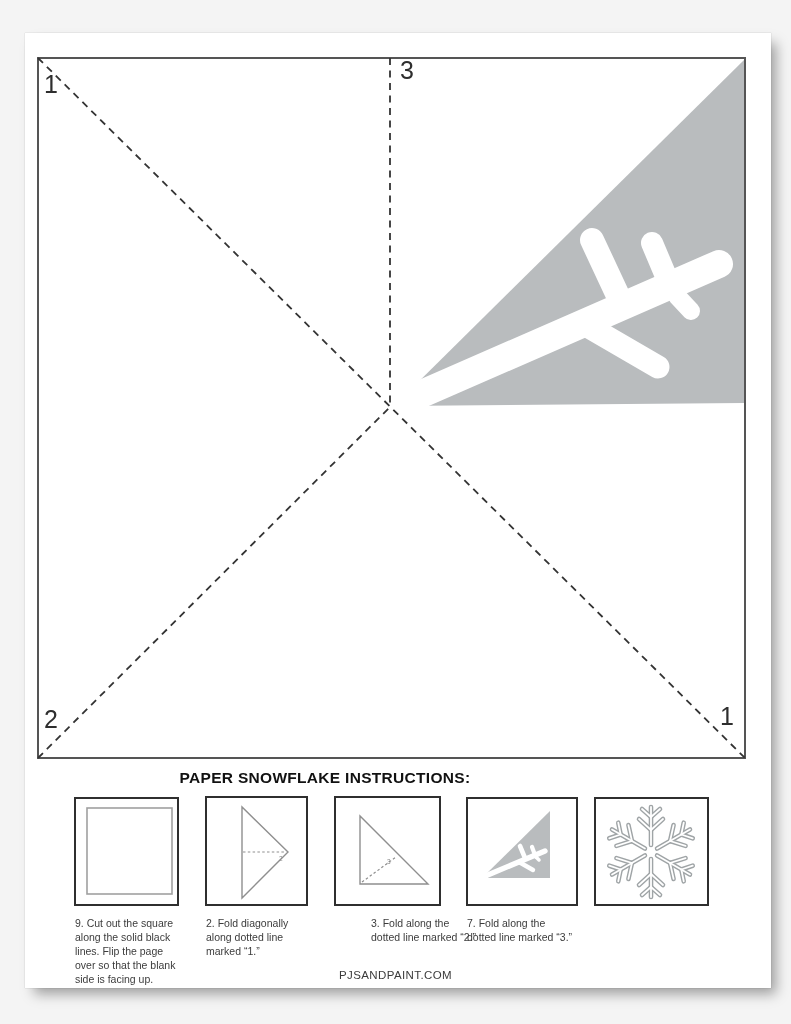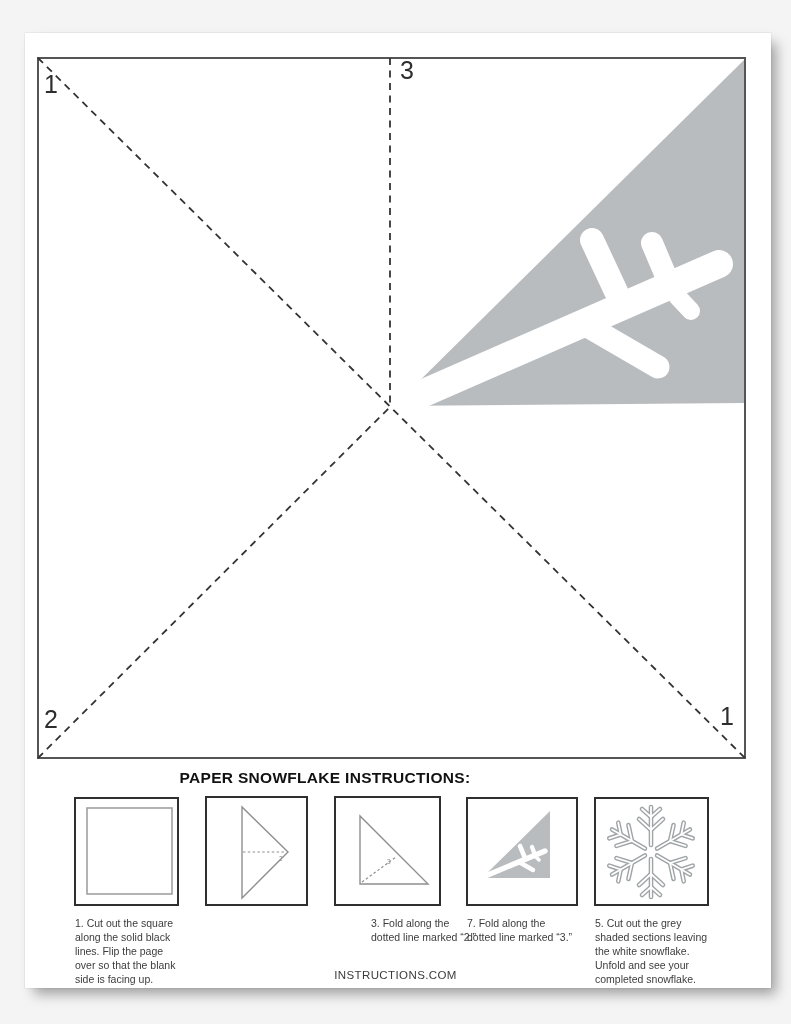--- a/index.html
+++ b/index.html
@@ -123,29 +123,27 @@
     </g>
   </svg>
 
   <span class="fold-label" style="left:44px;top:72px;">1</span>
   <span class="fold-label" style="left:400px;top:58px;">3</span>
   <span class="fold-label" style="left:44px;top:707px;">2</span>
   <span class="fold-label" style="left:720px;top:704px;">1</span>
 
   <div class="heading">PAPER SNOWFLAKE INSTRUCTIONS:</div>
 
-  <div class="caption c1">1. Cut out the square
+  <div class="caption c1">9. Cut out the square
 along the solid black
 lines. Flip the page
 over so that the blank
 side is facing up.</div>
+  <div class="caption c2">2. Fold diagonally
+along dotted line
+marked “1.”</div>
   <div class="caption c3">3. Fold along the
 dotted line marked “2.”</div>
   <div class="caption c4">7. Fold along the
 dotted line marked “3.”</div>
-  <div class="caption c5">5. Cut out the grey
-shaded sections leaving
-the white snowflake.
-Unfold and see your
-completed snowflake.</div>
 
-  <div class="footer">INSTRUCTIONS.COM</div>
+  <div class="footer">PJSANDPAINT.COM</div>
 </div>
 
 </body></html>

